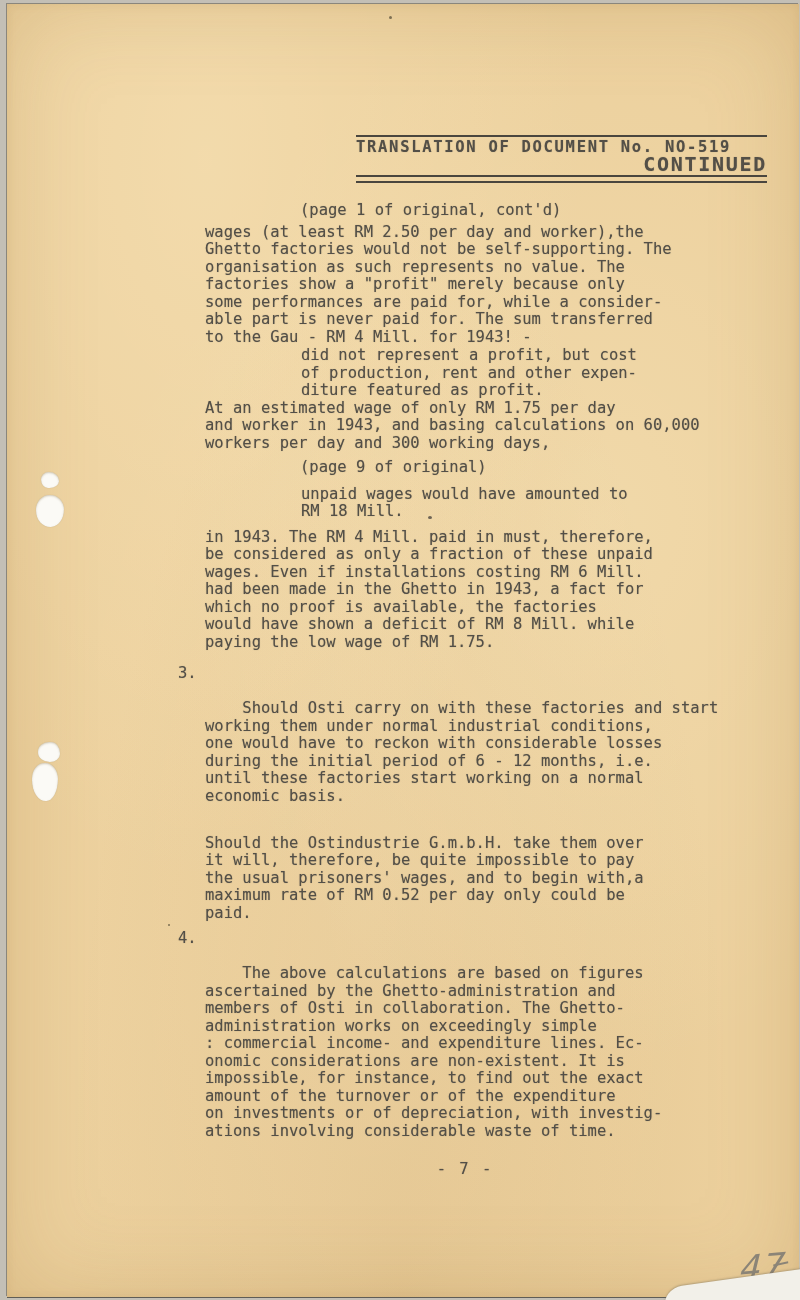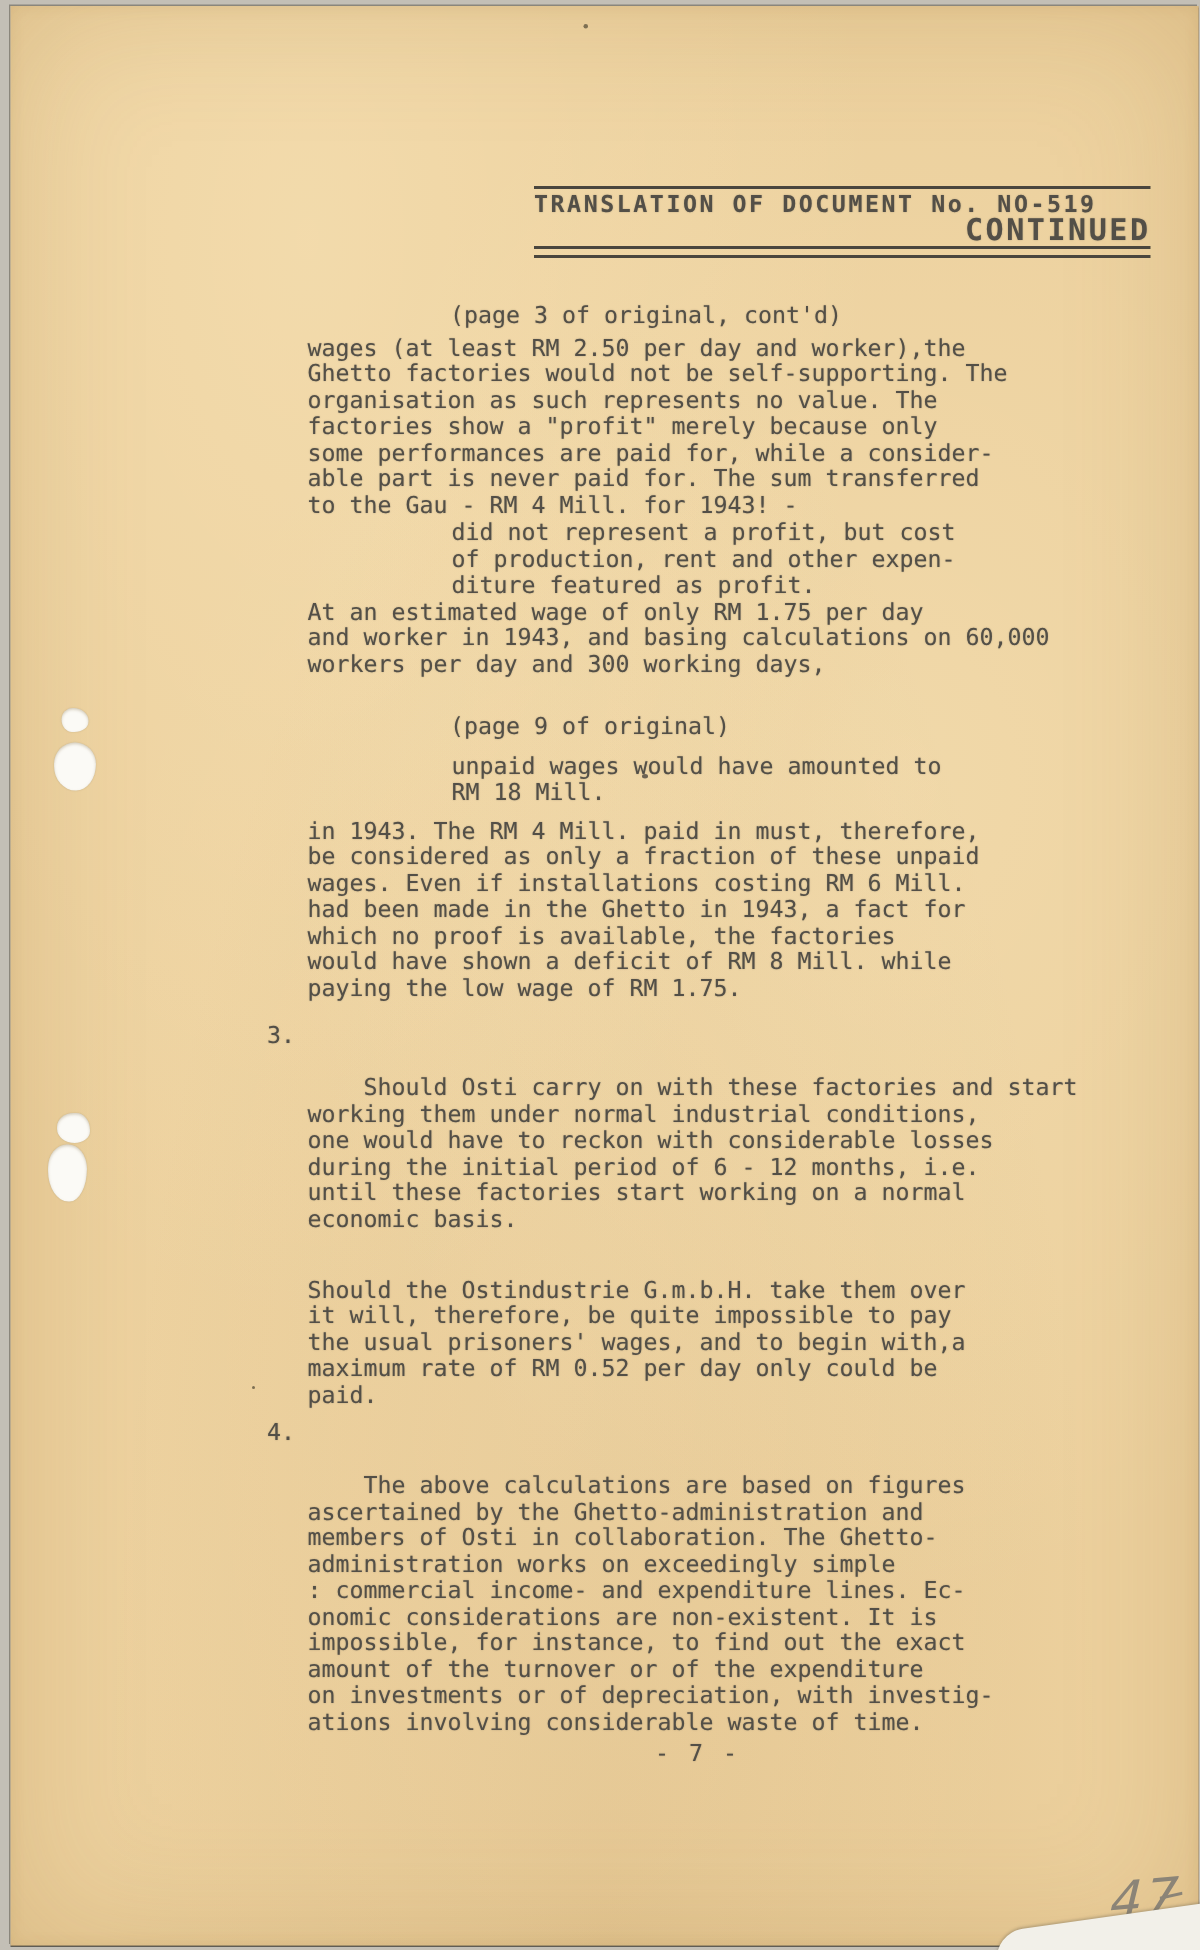--- a/index.html
+++ b/index.html
@@ -19,21 +19,21 @@
       radial-gradient(ellipse at 50% 100%, rgba(176,132,70,0.16), rgba(176,132,70,0) 60%);
     box-shadow:
       inset 0 0 90px rgba(156,113,52,0.22),
       inset 0 0 10px rgba(156,113,52,0.14),
       -1px -1px 0 #8a867c,
       0 1px 0 #5f5c55;
   }
   
   .ink{color:#534f47;text-shadow:0 0 1px rgba(83,79,71,0.45);}
   
-  .header{position:absolute;left:356px;top:124px;width:411px;font-weight:bold;color:#48443c;}
+  .header{position:absolute;left:356px;top:135px;width:411px;font-weight:bold;color:#48443c;}
   .rule{height:0;border-top:2px solid #4a463e;}
   .rule-double{height:4px;border-top:2px solid #4a463e;border-bottom:2px solid #4a463e;margin-top:2px;}
   .header-title{font-size:15.5px;line-height:18px;letter-spacing:1.7px;margin-top:1px;white-space:nowrap;}
   .header-sub{font-size:20px;line-height:17px;letter-spacing:1.7px;margin-left:95px;text-align:right;}
   
   .content{position:absolute;left:205px;top:202px;width:515px;font-size:15.5px;line-height:17.5px;}
   .block{white-space:pre-wrap;}
   .page-note{padding-left:95px;}
   .quote{padding-left:96px;}
   .numbered{position:relative;}
@@ -75,35 +75,35 @@
 <div class="speck speck-3"></div>
 
 <div class="header">
   <div class="rule"></div>
   <div class="header-title ink">TRANSLATION OF DOCUMENT No. NO-519</div>
   <div class="header-sub ink">CONTINUED</div>
   <div class="rule-double"></div>
 </div>
 
 <div class="content ink">
-  <div class="block page-note" style="margin-top:0">(page 3 of original, cont'd)</div>
+  <div class="block page-note" style="margin-top:0">(page 1 of original, cont'd)</div>
   <div class="block" style="margin-top:4px">wages (at least RM 2.50 per day and worker),the
 Ghetto factories would not be self-supporting. The
 organisation as such represents no value. The
 factories show a "profit" merely because only
 some performances are paid for, while a consider-
 able part is never paid for. The sum transferred
 to the Gau - RM 4 Mill. for 1943! -</div>
   <div class="block quote" style="margin-top:1px">did not represent a profit, but cost
 of production, rent and other expen-
 diture featured as profit.</div>
   <div class="block" style="">At an estimated wage of only RM 1.75 per day
 and worker in 1943, and basing calculations on 60,000
 workers per day and 300 working days,</div>
-  <div class="block page-note" style="margin-top:24px">(page 9 of original)</div>
+  <div class="block page-note" style="margin-top:7px">(page 9 of original)</div>
   <div class="block quote" style="margin-top:9px">unpaid wages would have amounted to
 RM 18 Mill.</div>
   <div class="block" style="margin-top:8px">in 1943. The RM 4 Mill. paid in must, therefore,
 be considered as only a fraction of these unpaid
 wages. Even if installations costing RM 6 Mill.
 had been made in the Ghetto in 1943, a fact for
 which no proof is available, the factories
 would have shown a deficit of RM 8 Mill. while
 paying the low wage of RM 1.75.</div>
   <div class="block numbered" style="margin-top:14px">

